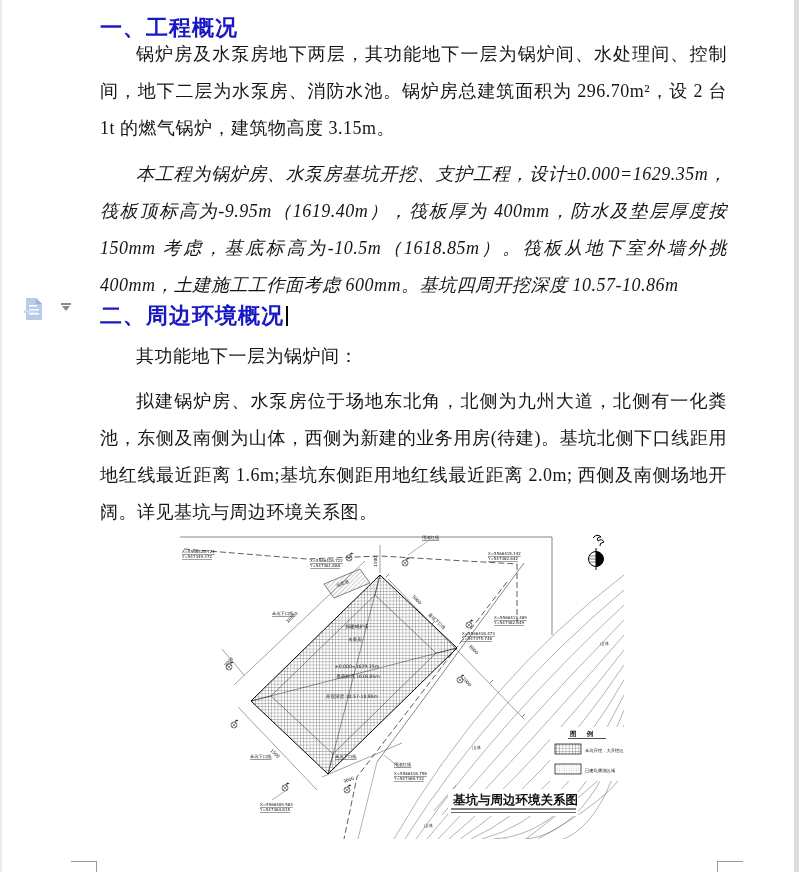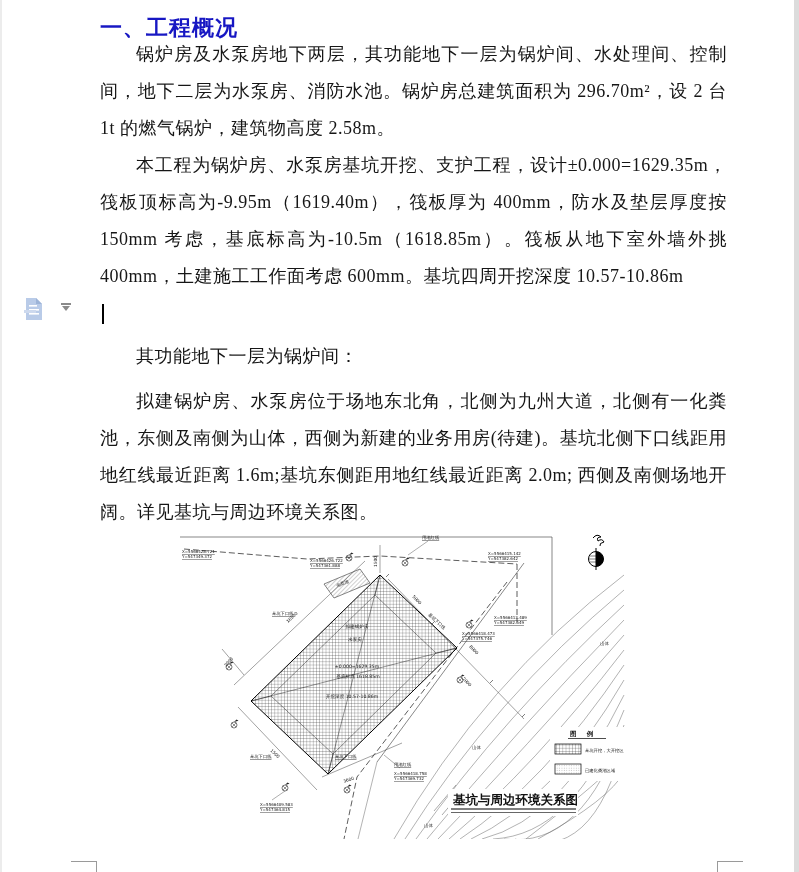--- a/index.html
+++ b/index.html
@@ -42,38 +42,38 @@
   .corner-mark.left{left:71px;top:861px;border-top:1px solid #9a9a9a;border-right:1px solid #9a9a9a;}
   .corner-mark.right{left:717px;top:861px;border-top:1px solid #9a9a9a;border-left:1px solid #9a9a9a;}
 </style>
 </head>
 <body>
 
 <div class="edge-strip-left"></div>
 <div class="edge-strip-right"></div>
 
 <div class="doc-heading" style="top:13px;">一、工程概况</div>
-<div class="doc-para" style="top:36px;">锅炉房及水泵房地下两层，其功能地下一层为锅炉间、水处理间、控制间，地下二层为水泵房、消防水池。锅炉房总建筑面积为 296.70m²，设 2 台 1t 的燃气锅炉，建筑物高度 2.58m。</div>
-<div class="doc-para" style="top:147px;">本工程为锅炉房、水泵房基坑开挖、支护工程，设计±0.000=1629.35m，筏板顶标高为-9.95m（1619.40m），筏板厚为 400mm，防水及垫层厚度按 150mm 考虑，基底标高为-10.5m（1618.85m）。筏板从地下室外墙外挑 400mm，土建施工工作面考虑 600mm。基坑四周开挖深度 10.57-10.86m</div>
+<div class="doc-para" style="top:36px;">锅炉房及水泵房地下两层，其功能地下一层为锅炉间、水处理间、控制间，地下二层为水泵房、消防水池。锅炉房总建筑面积为 296.70m²，设 2 台 1t 的燃气锅炉，建筑物高度 3.15m。</div>
+<div class="doc-para" style="top:156px;font-style:italic;">本工程为锅炉房、水泵房基坑开挖、支护工程，设计±0.000=1629.35m，筏板顶标高为-9.95m（1619.40m），筏板厚为 400mm，防水及垫层厚度按 150mm 考虑，基底标高为-10.5m（1618.85m）。筏板从地下室外墙外挑 400mm，土建施工工作面考虑 600mm。基坑四周开挖深度 10.57-10.86m</div>
 
 <div class="margin-widget">
   <svg width="24" height="26" viewBox="0 0 24 26">
     <path d="M4 2 h10 l6 6 v16 h-16 z" fill="#b9cbe8"></path>
     <path d="M14 2 l6 6 h-6 z" fill="#9db4d8"></path>
     <rect x="7" y="9" width="8" height="1.6" fill="#ffffff"></rect>
     <rect x="7" y="13" width="10" height="1.6" fill="#ffffff"></rect>
     <rect x="7" y="17" width="10" height="1.6" fill="#ffffff"></rect>
     <rect x="2" y="14" width="12" height="3" fill="#cdd9ee"></rect>
   </svg>
   <div class="paste-arrow-bar"></div>
   <div class="paste-arrow"></div>
 </div>
 
 <div class="doc-heading" style="top:301px;">
-  <span class="caret"></span>
+  <span>二、周边环境概况</span><span class="caret"></span>
 </div>
 <div class="doc-para" style="top:338px;">其功能地下一层为锅炉间：</div>
 <div class="doc-para" style="top:383px;">拟建锅炉房、水泵房位于场地东北角，北侧为九州大道，北侧有一化粪池，东侧及南侧为山体，西侧为新建的业务用房(待建)。基坑北侧下口线距用地红线最近距离 1.6m;基坑东侧距用地红线最近距离 2.0m; 西侧及南侧场地开阔。详见基坑与周边环境关系图。</div>
 
 <div class="figure-wrap">
 <svg width="455" height="312" viewBox="0 0 455 312">
   <defs>
     <pattern id="grid" width="3.2" height="3.2" patternUnits="userSpaceOnUse">
       <path d="M0 0 H3.2 M0 0 V3.2" stroke="#1c1c1c" stroke-width="0.45" fill="none"></path>
     </pattern>

